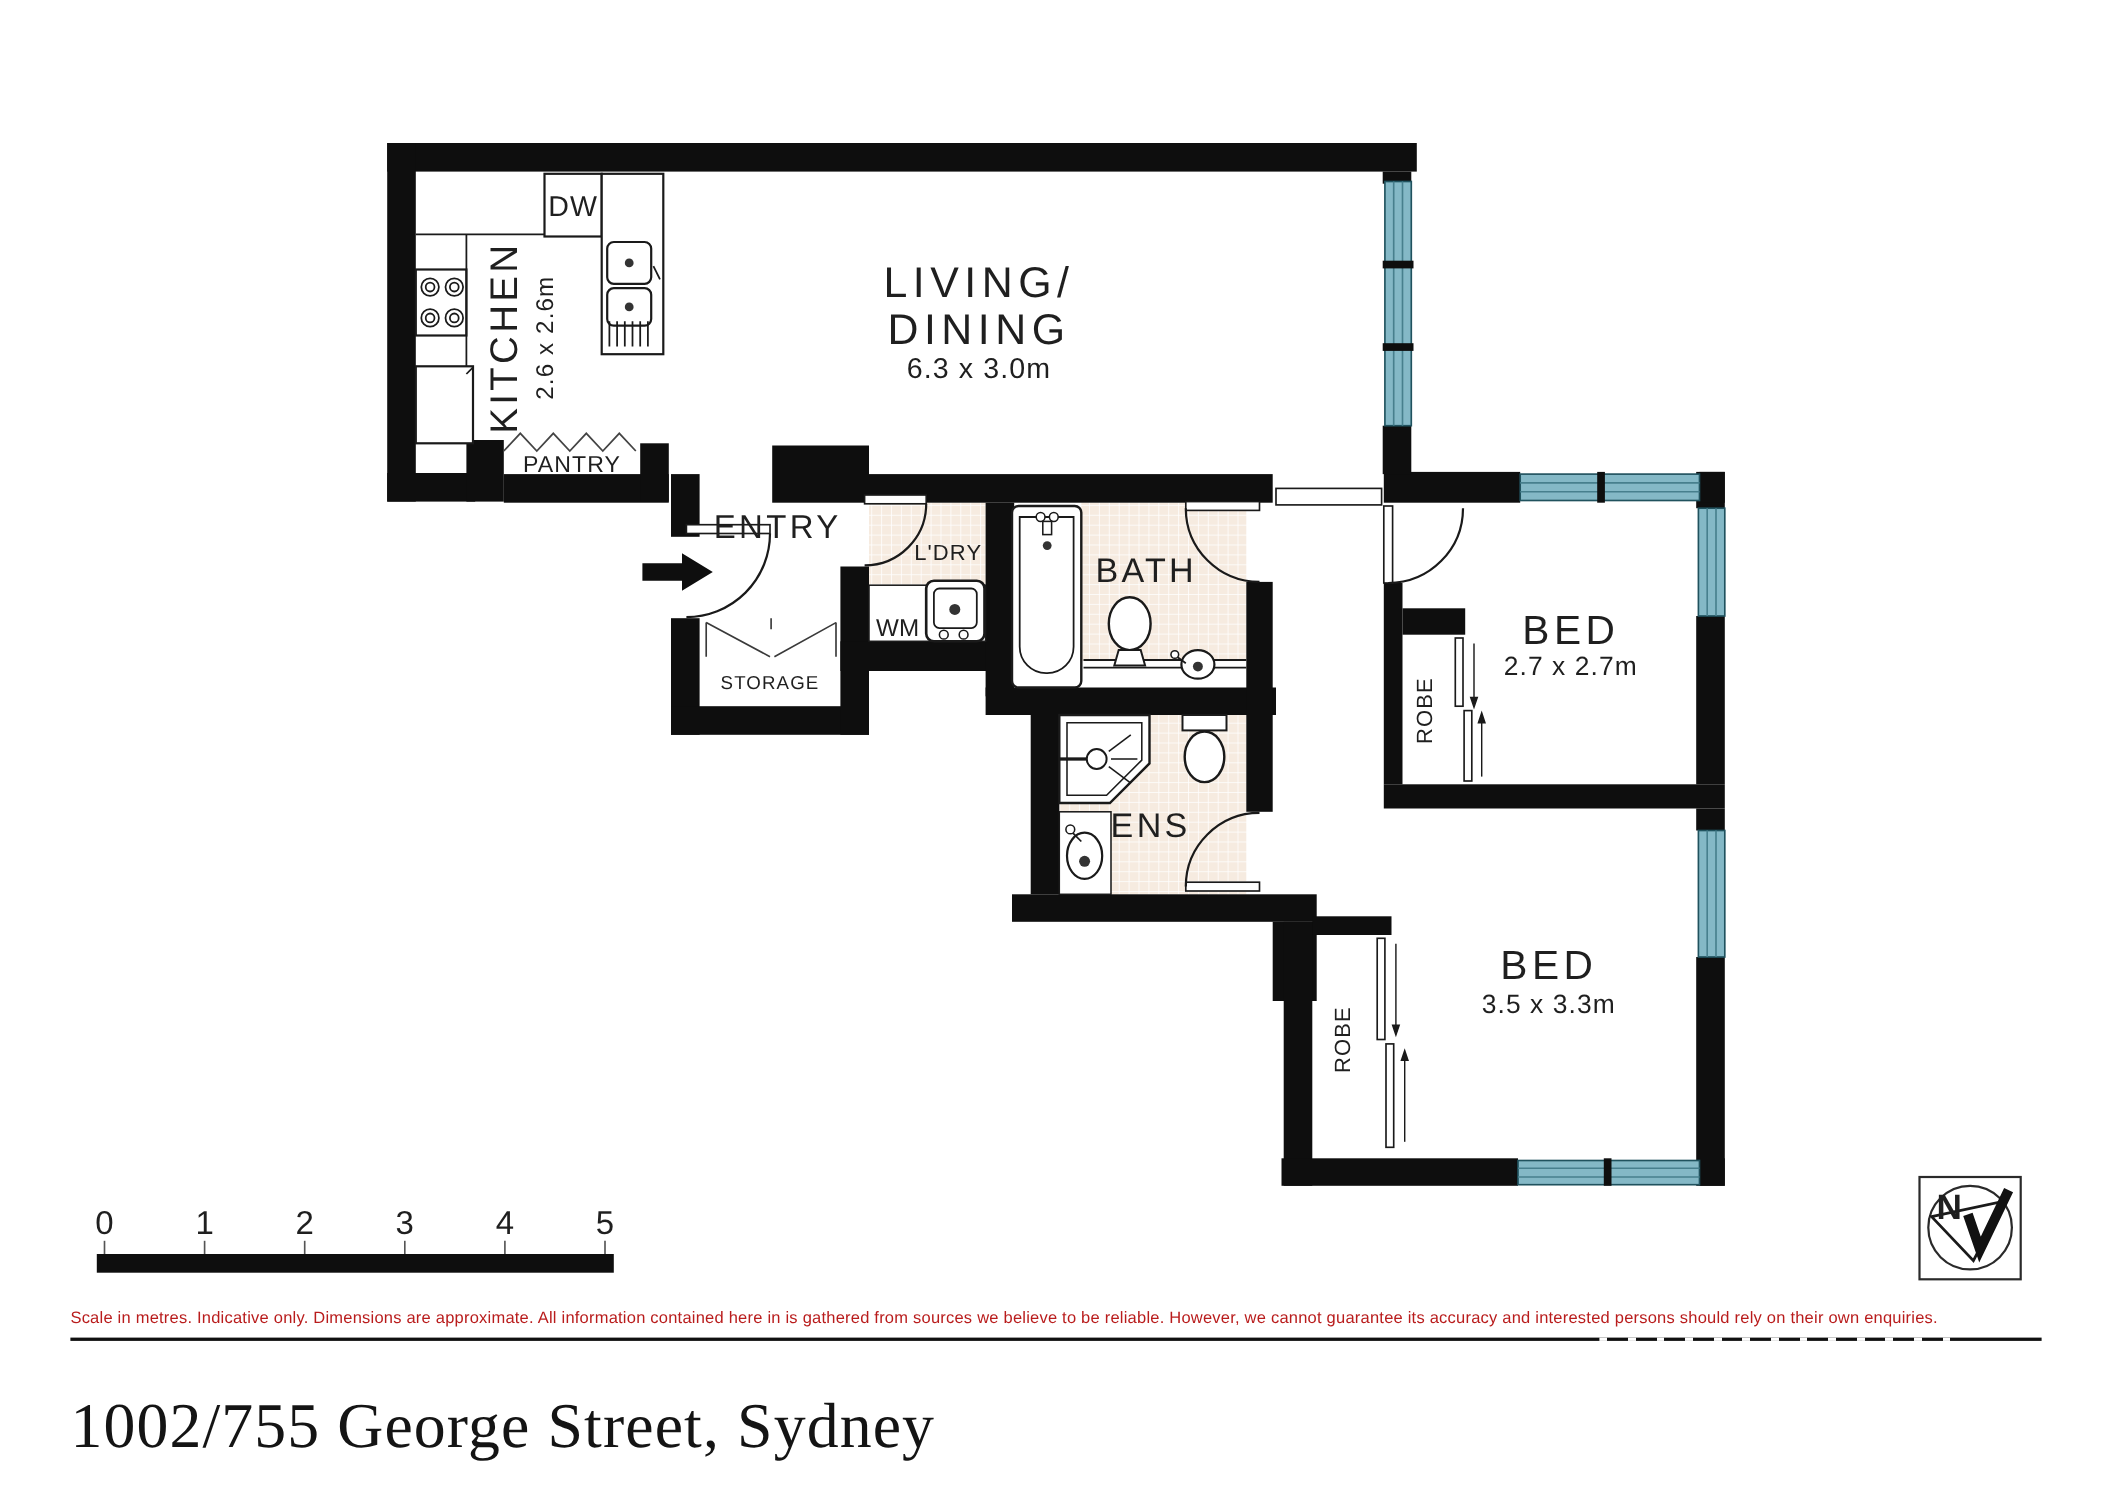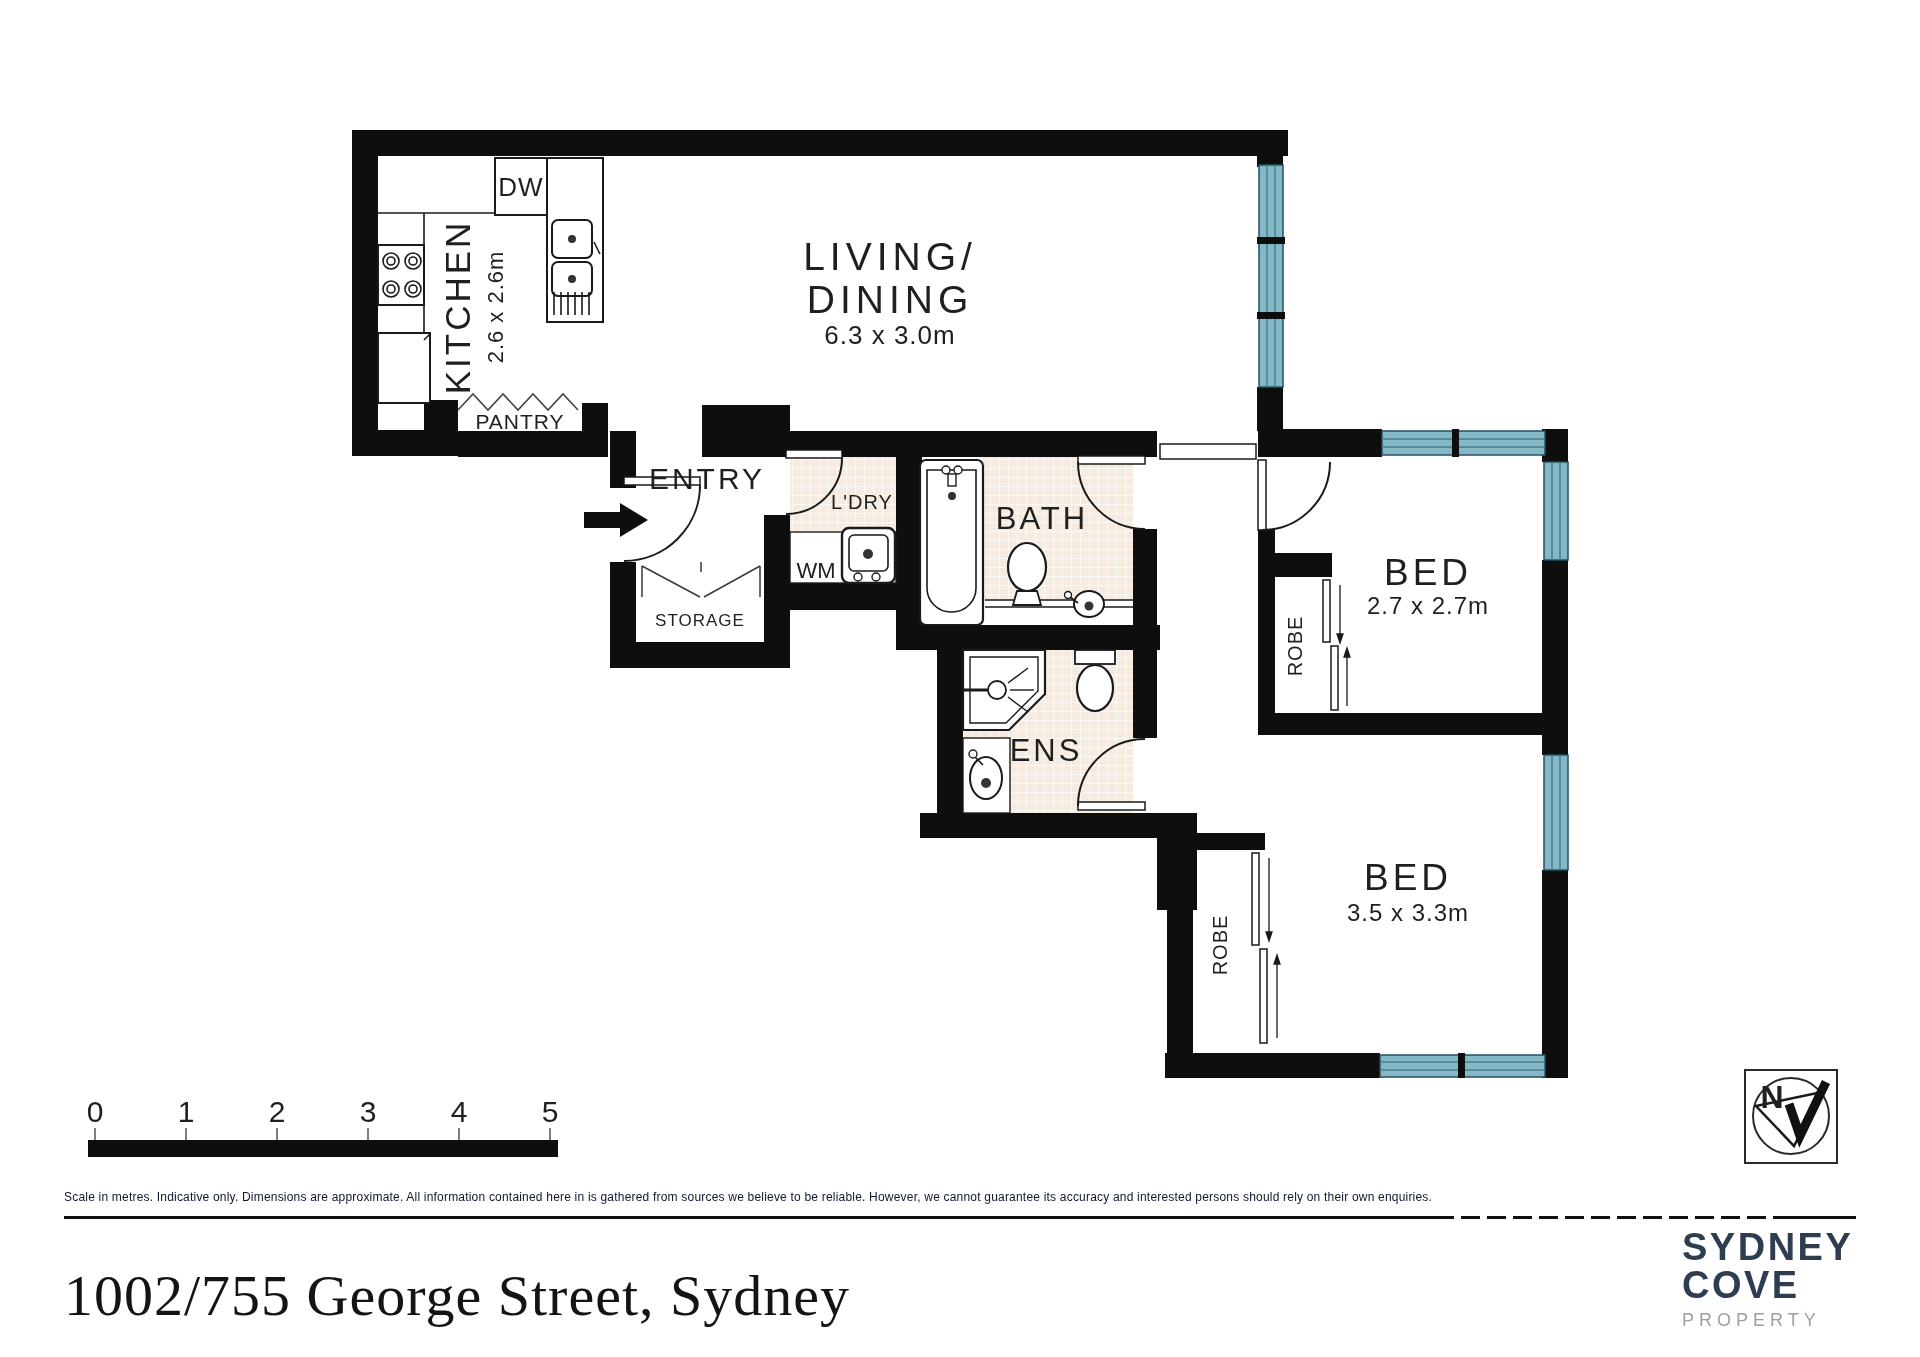--- a/index.html
+++ b/index.html
@@ -1,21 +1,21 @@
 <!DOCTYPE html>
 <html><head>
 <meta charset="utf-8">
 <style>
   html,body{margin:0;padding:0;background:#fff;}
   .page{position:relative;width:1920px;height:1357px;background:#ffffff;
         font-family:"Liberation Sans",sans-serif;overflow:hidden;}
   svg.plan{position:absolute;left:0;top:0;}
   svg.plan text{fill:#1f1f1f;font-family:"Liberation Sans",sans-serif;}
   .disclaimer{position:absolute;left:64px;top:1190px;width:1800px;
-      font-size:12px;color:#0f172a;white-space:nowrap;letter-spacing:0.2px;}
+      font-size:15px;color:#b91c1c;white-space:nowrap;letter-spacing:0.2px;}
   .rule{position:absolute;left:64px;top:1216px;width:1792px;height:3px;background:#101010;}
   .rule .dashes{position:absolute;left:1390px;top:0;width:330px;height:3px;
       background:repeating-linear-gradient(90deg,#fff 0 7px,transparent 7px 26px);}
   .address{position:absolute;left:64px;top:1262px;font-size:58px;font-weight:300;
       color:#141414;letter-spacing:1px;font-family:Liberation Serif, serif;}
   .brand{position:absolute;left:1682px;top:1228px;line-height:1.0;}
   .brand .big{display:block;font-size:38px;font-weight:700;color:#2e3d4f;letter-spacing:2.5px;}
   .brand .small{display:block;margin-top:7px;font-size:18px;font-weight:400;color:#97a1ab;letter-spacing:5px;}
 </style>
 </head>
@@ -329,19 +329,14 @@
     <text x="1772" y="1108" font-size="32" font-weight="bold" text-anchor="middle">N</text>
     <path d="M1789 1104 L1800 1136 L1826 1082" fill="none" stroke="#111" stroke-width="9"></path>
   </g>
 </svg>
 
 <div class="disclaimer">Scale in metres. Indicative only. Dimensions are approximate. All information contained here in is gathered from sources we believe to be reliable. However, we cannot guarantee its accuracy and interested persons should rely on their own enquiries.</div>
 <div class="rule">
       <span class="dashes"></span>
     </div>
 <div class="address">1002/755 George Street, Sydney</div>
-<div class="brand">
-  <span class="big">SYDNEY</span>
-  <span class="big">COVE</span>
-  <span class="small">PROPERTY</span>
+
 </div>
 
-</div>
-
 </body></html>

